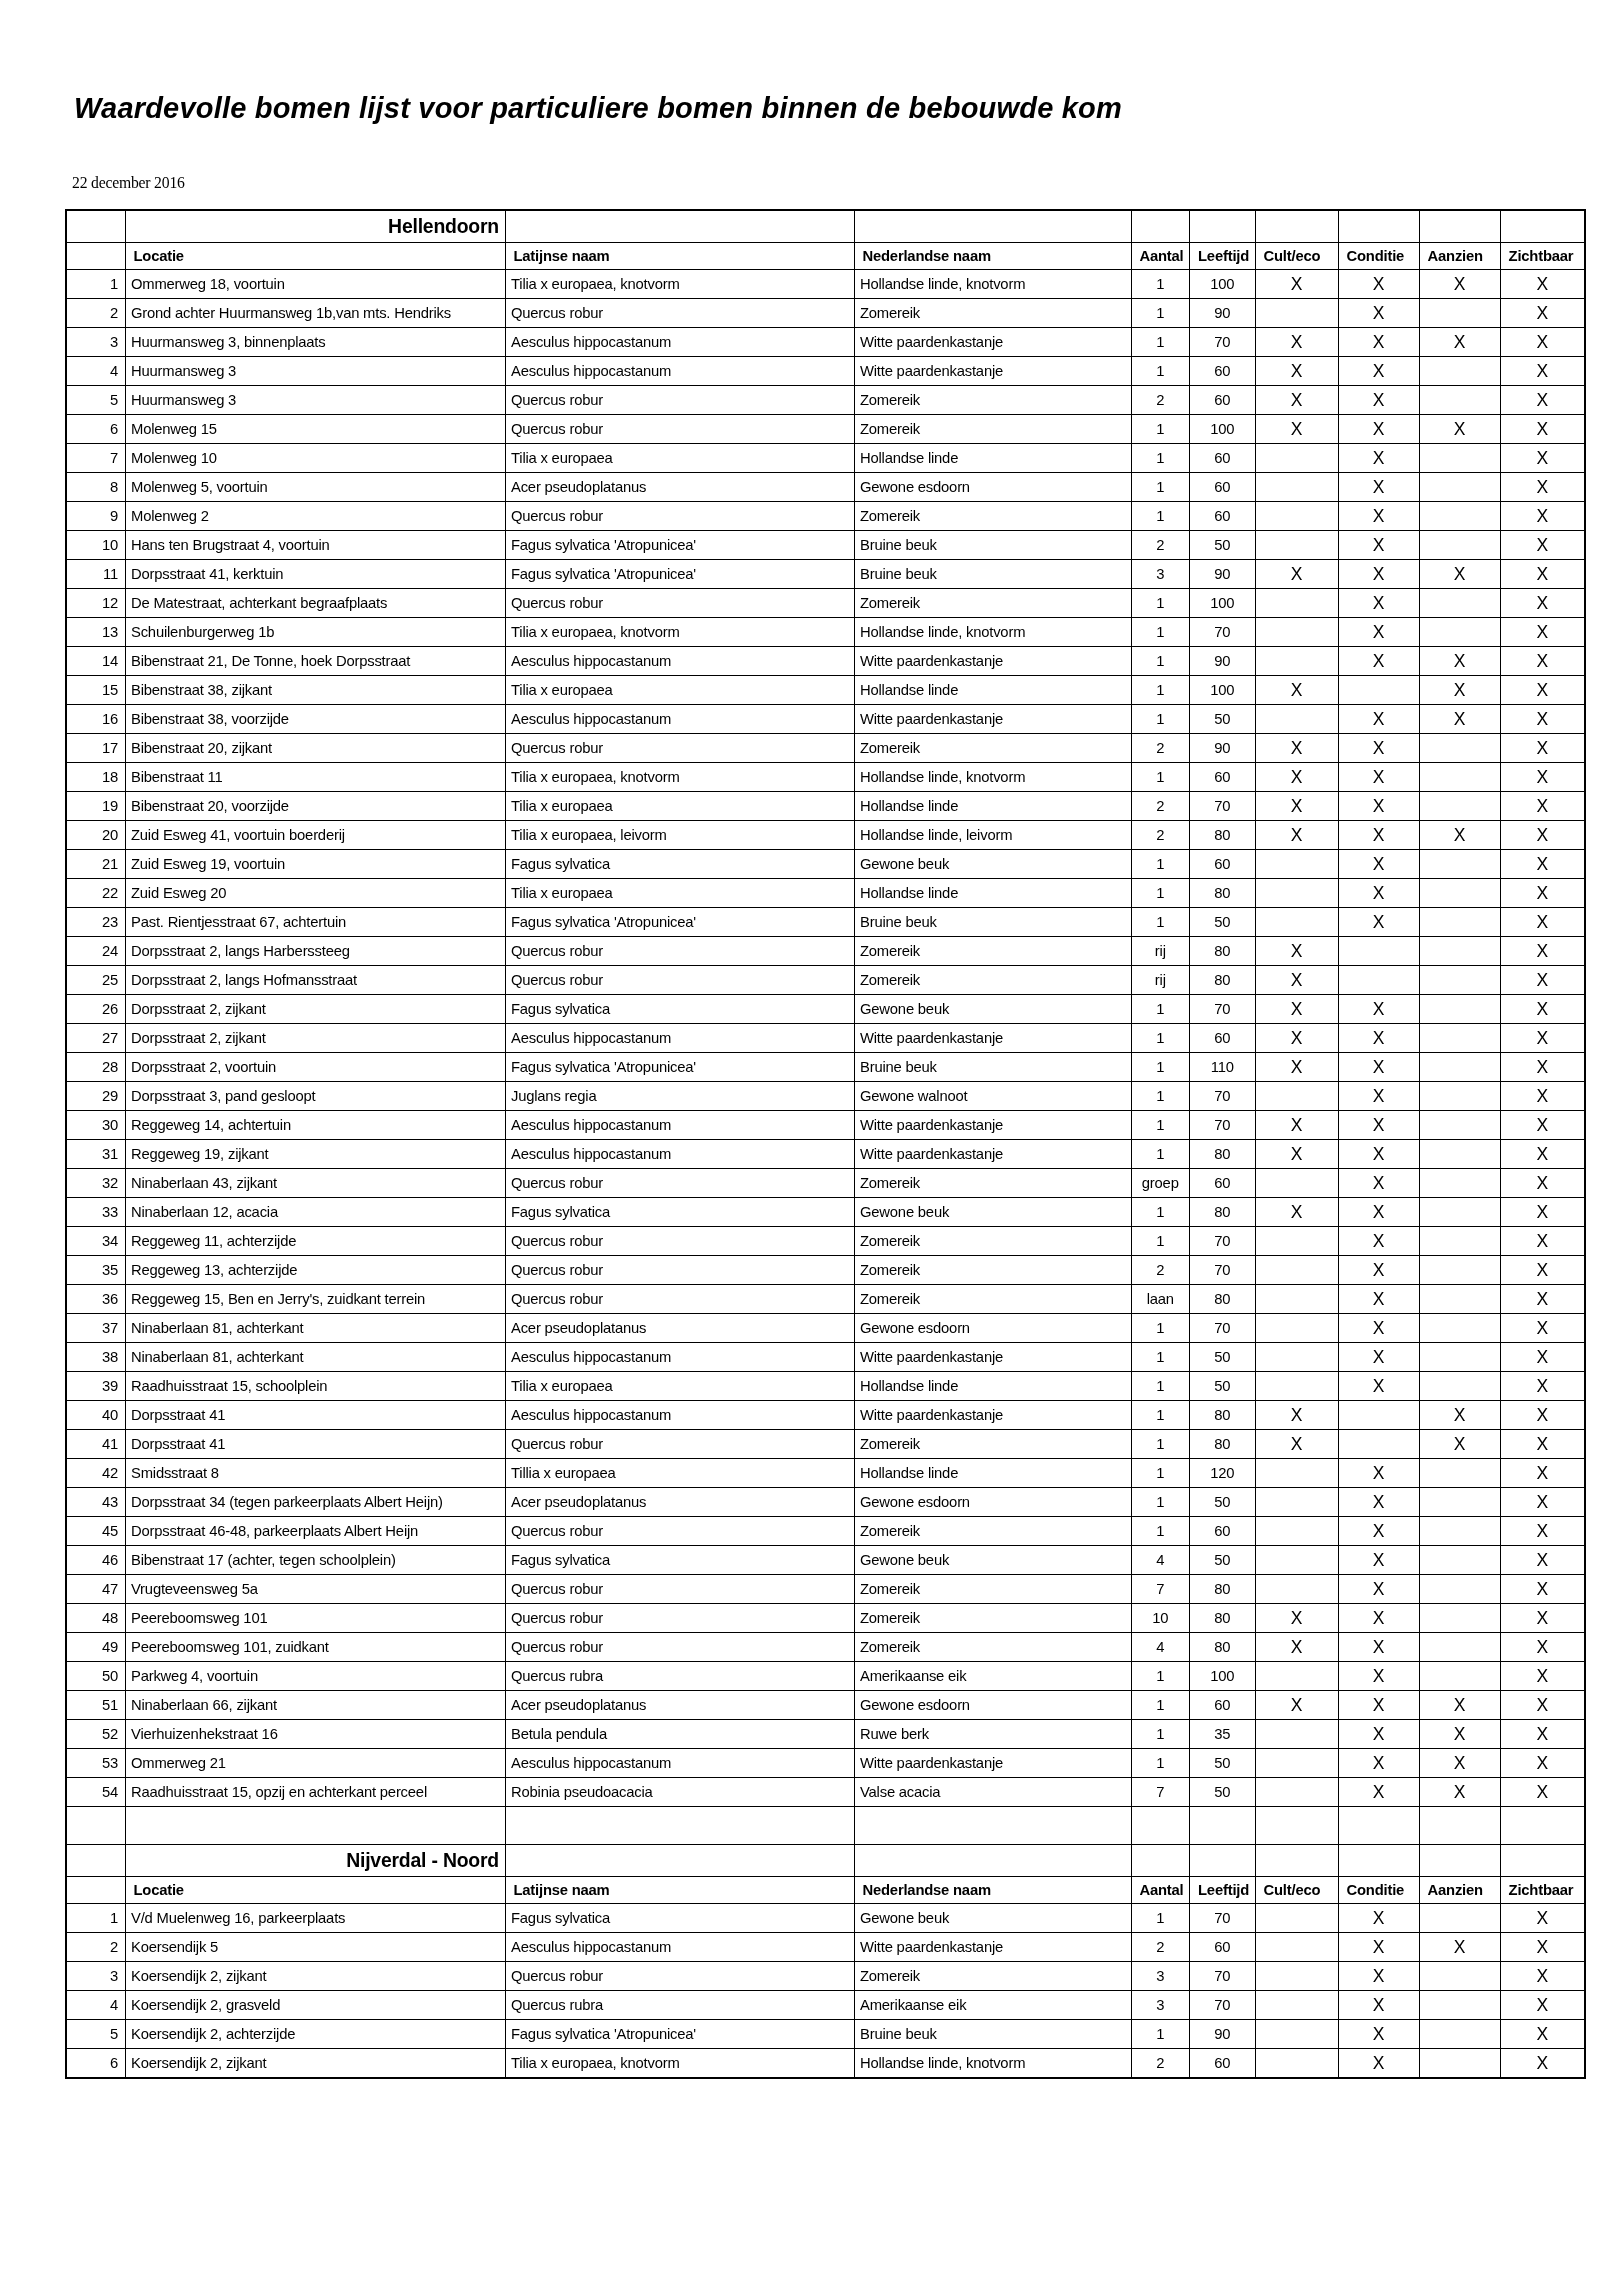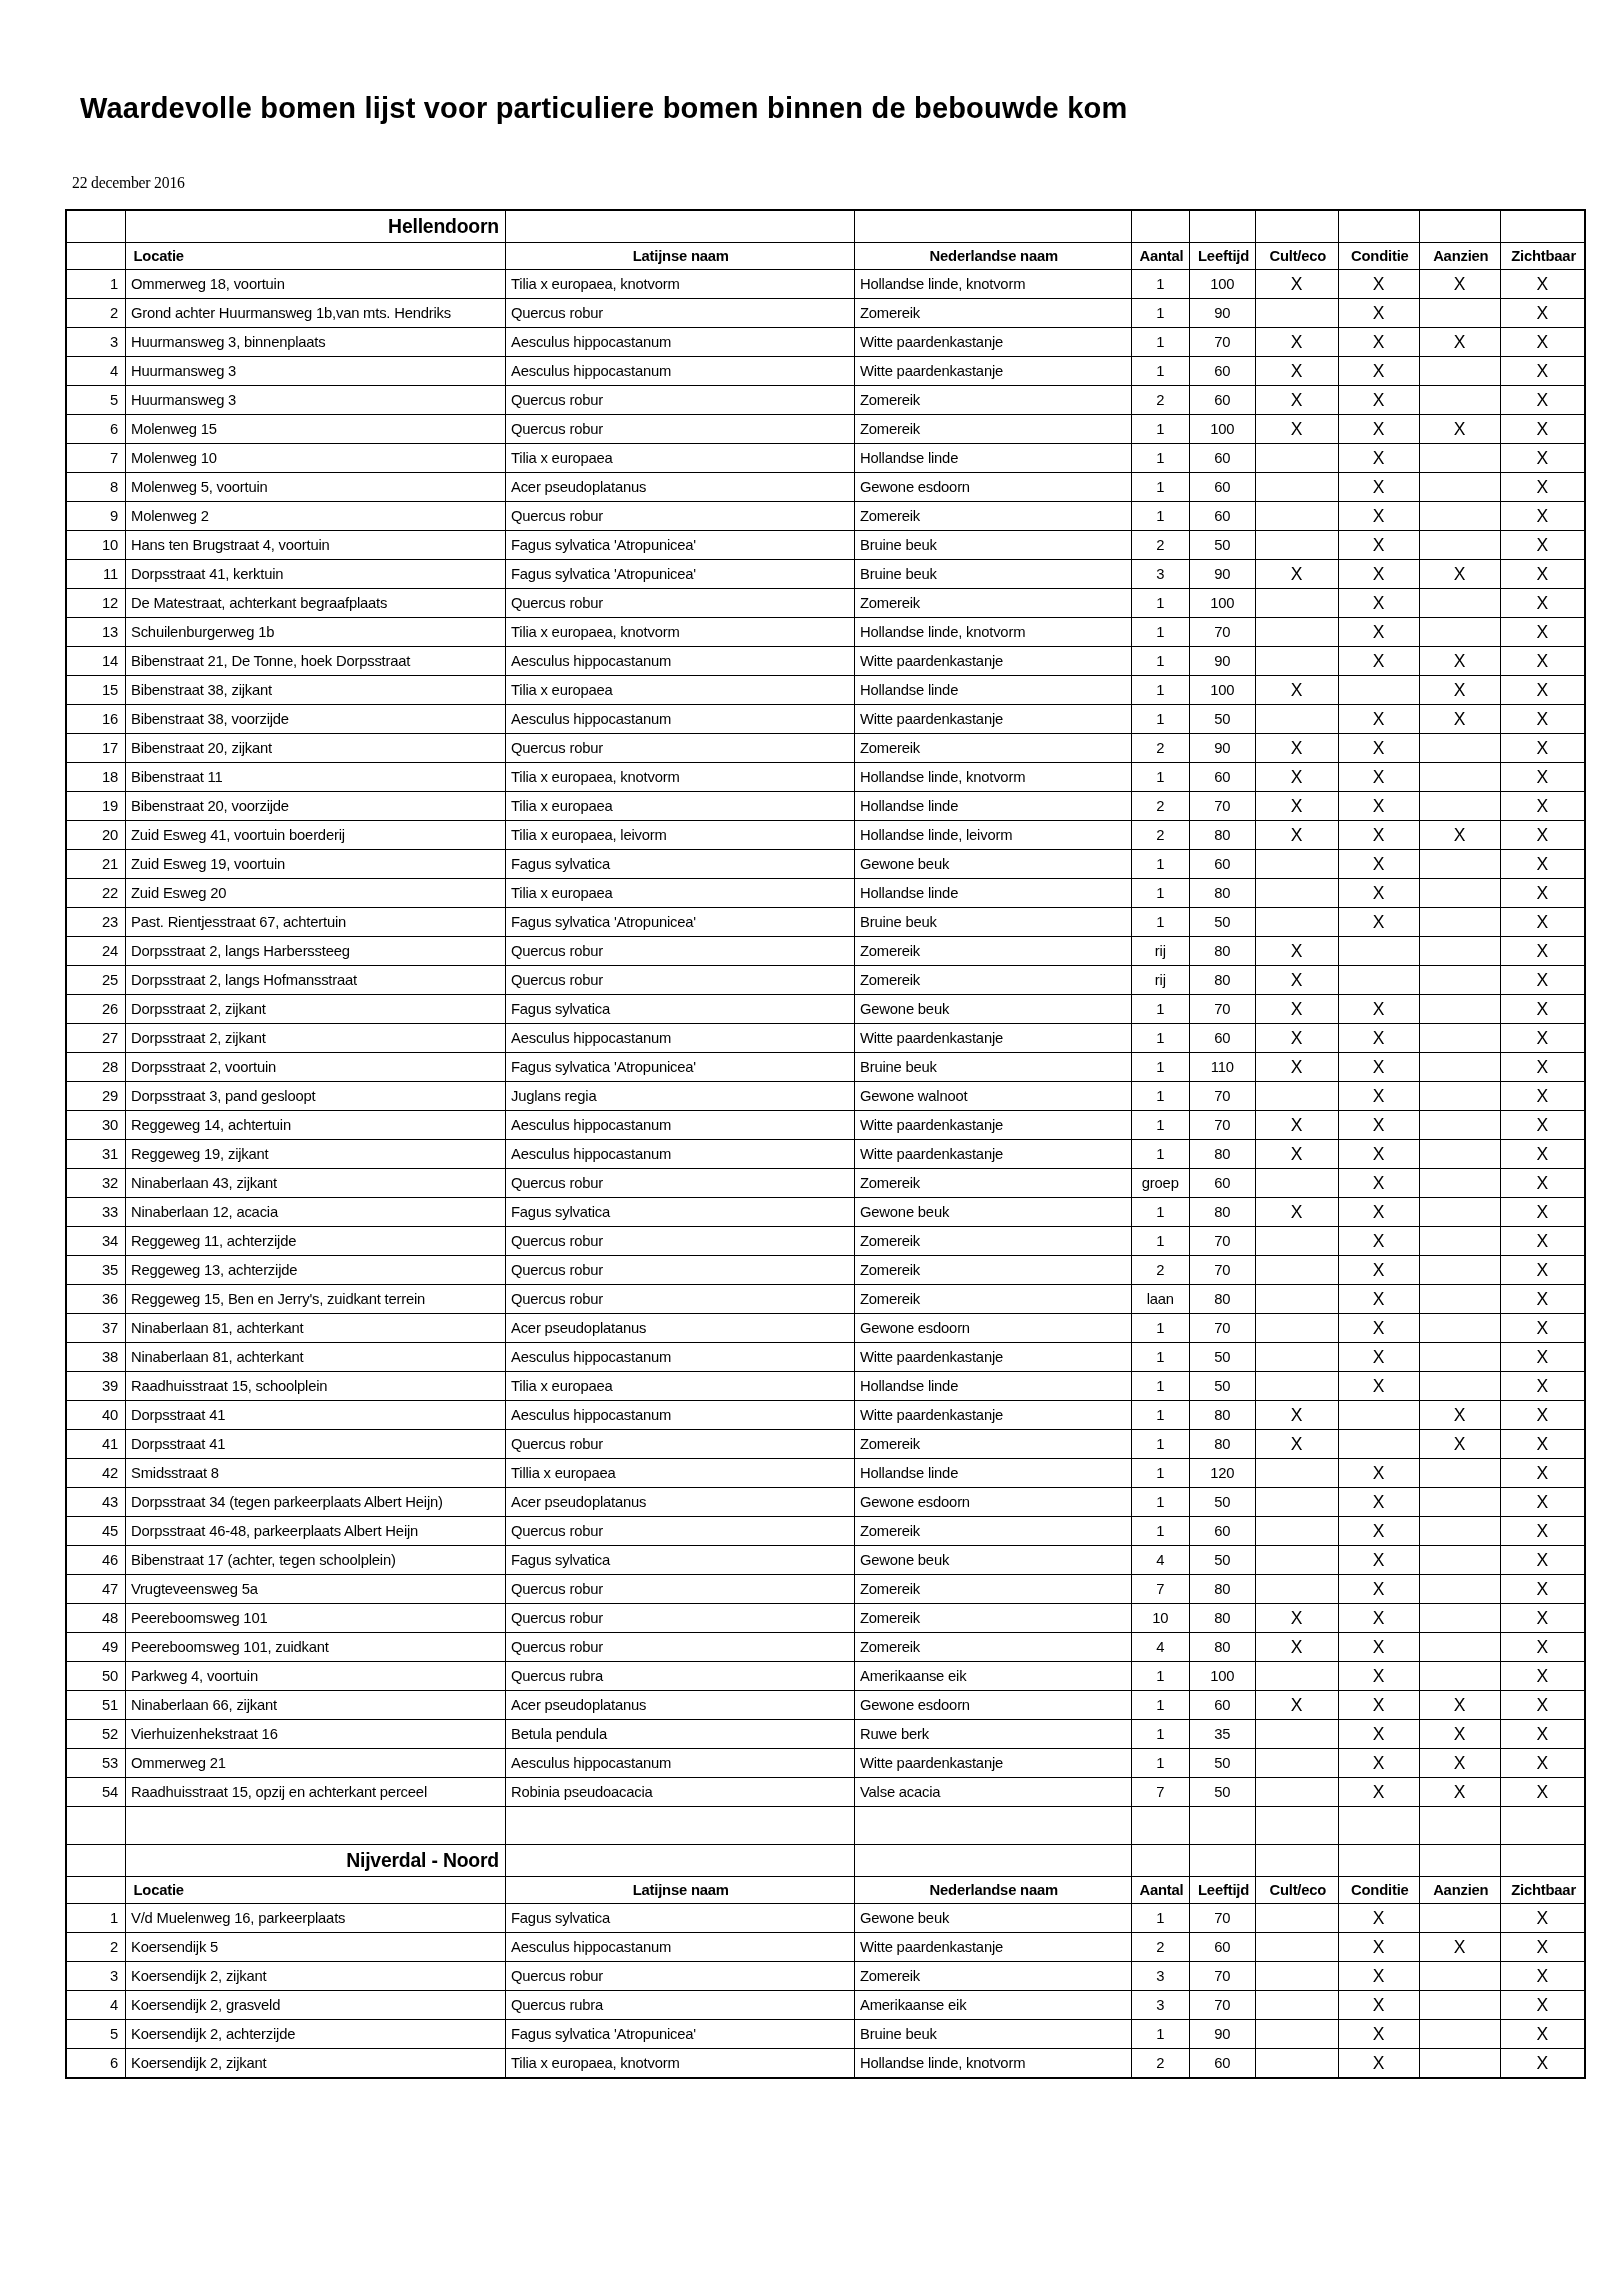--- a/index.html
+++ b/index.html
@@ -2,43 +2,43 @@
 <html style="font-size:14.8px"><head>
 <meta charset="utf-8">
 <style>
   html,body{margin:0;padding:0;}
   body{
     width:1619px;height:2290px;background:#ffffff;color:#000;
     font-family:"Liberation Sans","DejaVu Sans",sans-serif;
   }
   .page{position:relative;width:1619px;height:2290px;background:#fff;overflow:hidden;}
   .doc-title{
-    position:absolute;left:80px;top:92px;margin:0;
-    font-size:29px;font-weight:bold;letter-spacing:0.2px;white-space:nowrap;
+    position:absolute;left:74px;top:92px;margin:0;
+    font-size:29px;font-weight:bold;letter-spacing:0.2px;white-space:nowrap;font-style:italic;
   }
   .doc-date{position:absolute;left:72px;top:174px;font-size:15.7px;letter-spacing:-0.2px;font-family:Liberation Serif, serif;}
   table.doc-table{
     position:absolute;left:65px;top:209px;
     border-collapse:collapse;table-layout:fixed;
     border:2.8px solid #000;
   }
   td{
     border:1.8px solid #000;
     padding:0 5.5px;
     font-size:14.8px;letter-spacing:-0.2px;
     height:28px;line-height:28px;
     overflow:hidden;white-space:nowrap;
     background:#fff;
   }
   .c-num{text-align:right;padding-right:6.5px;}
   .c-text{text-align:left;}
   .c-center{text-align:center;}
   .c-mark{text-align:center;font-size:17.5px;font-weight:500;}
   .header-row td{font-weight:bold;height:26px;line-height:26px;padding-left:8px;}
-  .h-center{text-align:center;font-weight:bold;margin-top:44px;}
+  .h-center{text-align:left;font-weight:bold;margin-top:44px;}
   .h-left{text-align:left;font-weight:bold;}
   .section-row td{height:31px;line-height:31px;text-align:right;}
   .section-name{font-size:19.4px;font-weight:bold;padding-left:7.4px;}
   .spacer-row td{height:37px;}
 </style>
 </head>
 <body>
 
 <div class="page">
   <h1 class="doc-title">Waardevolle bomen lijst voor particuliere bomen binnen de bebouwde kom</h1>

